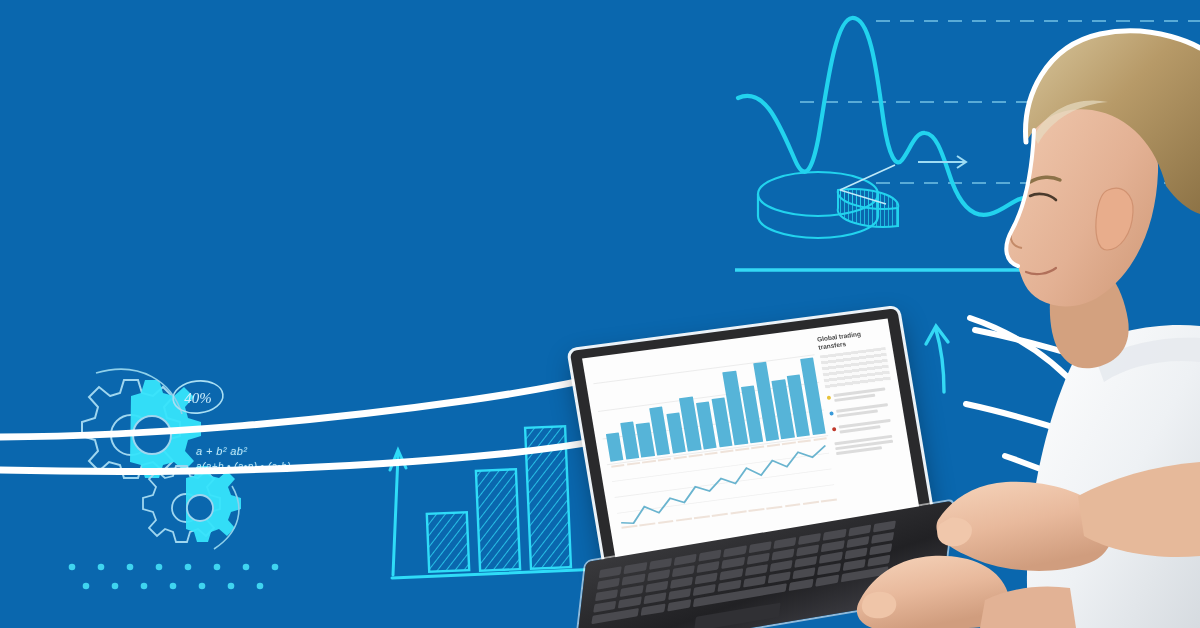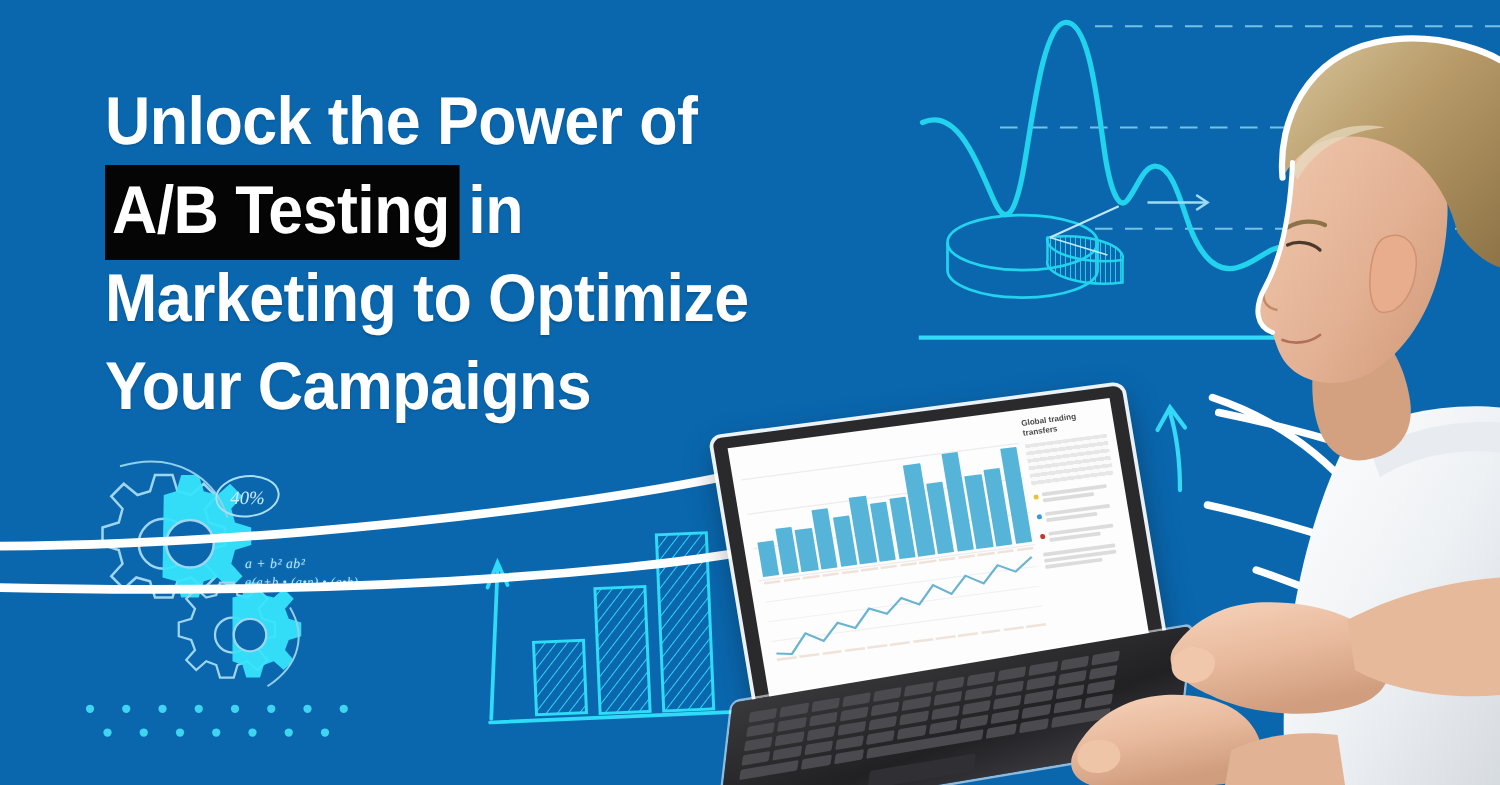--- a/index.html
+++ b/index.html
@@ -201,21 +201,21 @@
   </svg>
 
   <div style="position:absolute;left:170px;top:378px;z-index:14;width:56px;height:38px;text-decoration:underline;">
     <svg viewBox="0 0 56 38" width="56" height="38" xmlns="http://www.w3.org/2000/svg">
       <ellipse cx="28" cy="19" rx="25" ry="16" fill="none" stroke="#a9dff3" stroke-width="1.6" transform="rotate(-6 28 19)"></ellipse>
       <text x="28" y="25" text-anchor="middle" font-family="Liberation Serif, serif" font-size="15" font-style="italic" fill="#cdeefb">40%</text>
     </svg>
   </div>
 
   <div style="position:absolute;left:196px;top:444px;z-index:14;color:#bfe6f7;
-              font-family:Liberation Serif, serif;font-style:italic;
+              font-family:Liberation Sans, sans-serif;font-style:italic;
               font-size:11px;line-height:15px;letter-spacing:0.4px;text-shadow:0 0 2px rgba(60,200,240,.4);">
     <div>a + b²    ab²</div>
     <div style="font-size:10px;">a(a+b  • (a•n) • (a•h)</div>
   </div>
 
   <svg class="layer" viewBox="0 0 1200 628" xmlns="http://www.w3.org/2000/svg" style="z-index:14">
     <defs>
       <pattern id="hatch2" width="7" height="7" patternTransform="rotate(40)" patternUnits="userSpaceOnUse">
         <line x1="0" y1="0" x2="0" y2="7" stroke="#2fdcf8" stroke-width="1.5"></line>
       </pattern>
@@ -508,22 +508,14 @@
 
     <path d="M860 600 C 874 574, 900 558, 932 556
              C 968 554, 996 566, 1006 588
              C 1016 610, 1000 628, 968 628 L872 628
              C 856 622, 854 610, 860 600 Z" fill="url(#handG)"></path>
     <path d="M866 596 C 858 606, 862 616, 874 618 C 888 620, 898 612, 896 602
              C 894 592, 878 588, 866 596 Z" fill="#efc5a8"></path>
     <path d="M985 600 C 1010 588, 1040 584, 1070 588 L1076 628 L980 628 Z" fill="#e2b295"></path>
   </svg>
 
-  <div id="headline">
-    <span class="hl-line">Unlock the Power of</span>
-    <span class="hl-line l2">
-      <span class="mark">A/B Testing</span><span class="after-mark">in</span>
-    </span>
-    <span class="hl-line">Marketing to Optimize</span>
-    <span class="hl-line">Your Campaigns</span>
-  </div>
 
 </div>
 
 </body></html>

